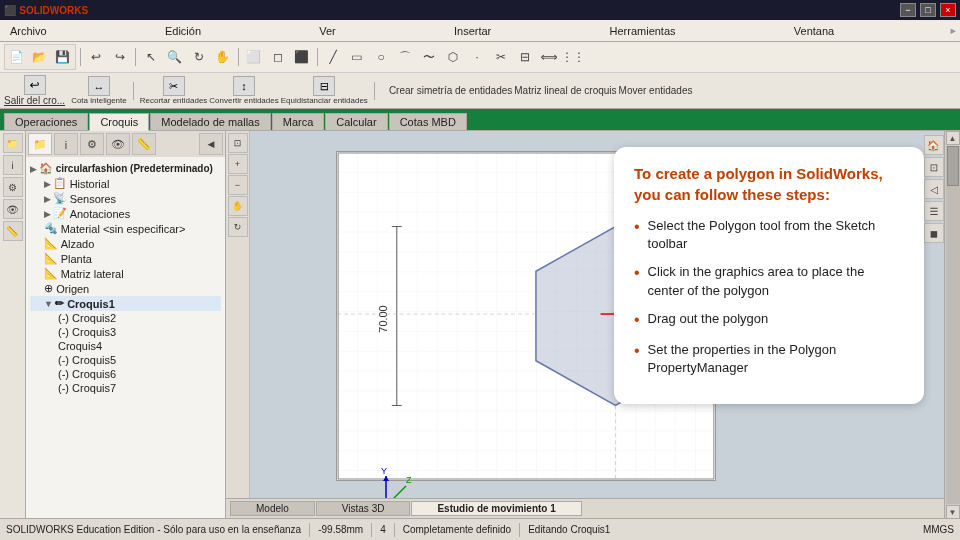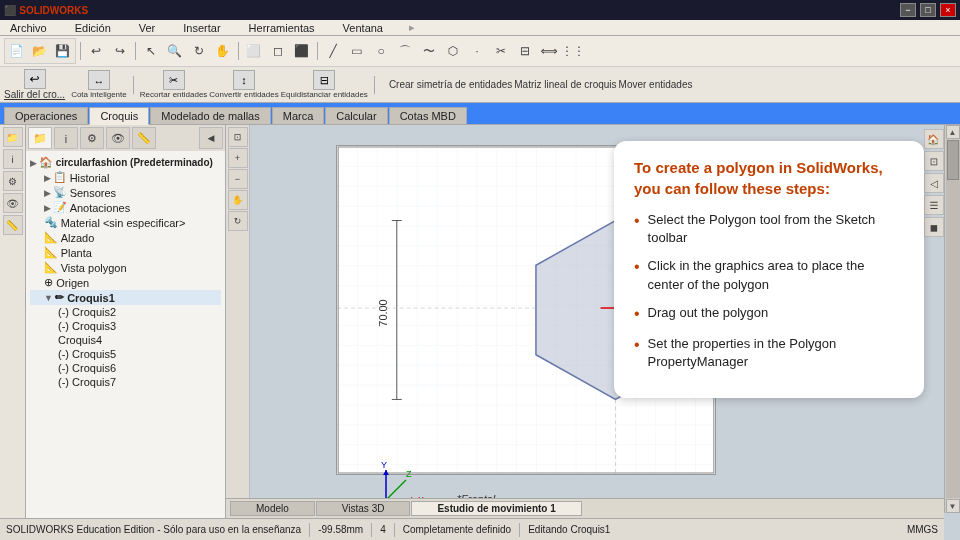--- a/index.html
+++ b/index.html
@@ -31,27 +31,28 @@
       background: #555;
       border: 1px solid #888;
       color: white;
       font-size: 9px;
       display: flex; align-items: center; justify-content: center;
       cursor: pointer;
     }
 
     
     #menu-bar {
-      height: 16px;
+      height: 22px;
       background: #f0ece4;
       display: flex;
       align-items: center;
       padding: 0 4px;
       gap: 16px;
       border-bottom: 1px solid #aaa;
+      justify-content: space-between;
     }
     .menu-item {
       padding: 2px 6px;
       font-size: 11px;
       cursor: pointer;
       color: #222;
     }
 
     
     #toolbar-area {
@@ -70,21 +71,21 @@
     .tb-group {
       display: flex; align-items: center; gap: 1px;
       border: 1px solid #ccc;
       padding: 1px;
       background: #ece8e0;
     }
 
     
     #tab-bar {
       height: 22px;
-      background: #3b82f6;
+      background: #15803d;
       display: flex;
       align-items: flex-end;
       padding: 0 4px;
       border-bottom: 1px solid #aaa;
       gap: 1px;
     }
     .tab {
       padding: 2px 10px;
       font-size: 11px;
       background: #c8c4bc;
@@ -283,21 +284,21 @@
       border-top: 1px solid #aaa;
       display: flex;
       align-items: center;
       padding: 0 6px;
       gap: 8px;
       font-size: 10px;
       color: #222;
       position: absolute;
       bottom: 0;
       left: 0;
-      right: 16px;
+      right: 0;
     }
     .status-sep { width: 1px; height: 14px; background: #aaa; }
     .btm-tab {
       padding: 1px 25px;
       font-size: 10px;
       background: #c8c4bc;
       border: 1px solid #aaa;
       cursor: pointer;
       color: #222;
     }
@@ -516,21 +517,21 @@
         <span>Alzado</span>
       </div>
 
       <div class="tree-item tree-indent">
         <span class="tree-icon">📐</span>
         <span>Planta</span>
       </div>
 
       <div class="tree-item tree-indent">
         <span class="tree-icon">📐</span>
-        <span>Vista polygon</span>
+        <span>Matriz lateral</span>
       </div>
 
       <div class="tree-item tree-indent">
         <span class="tree-icon">⊕</span>
         <span>Origen</span>
       </div>
 
       <div class="tree-item tree-indent" style="font-weight:bold;background:#dce8f4;">
         <span class="tree-arrow">▼</span>
         <span class="tree-icon">✏</span>

